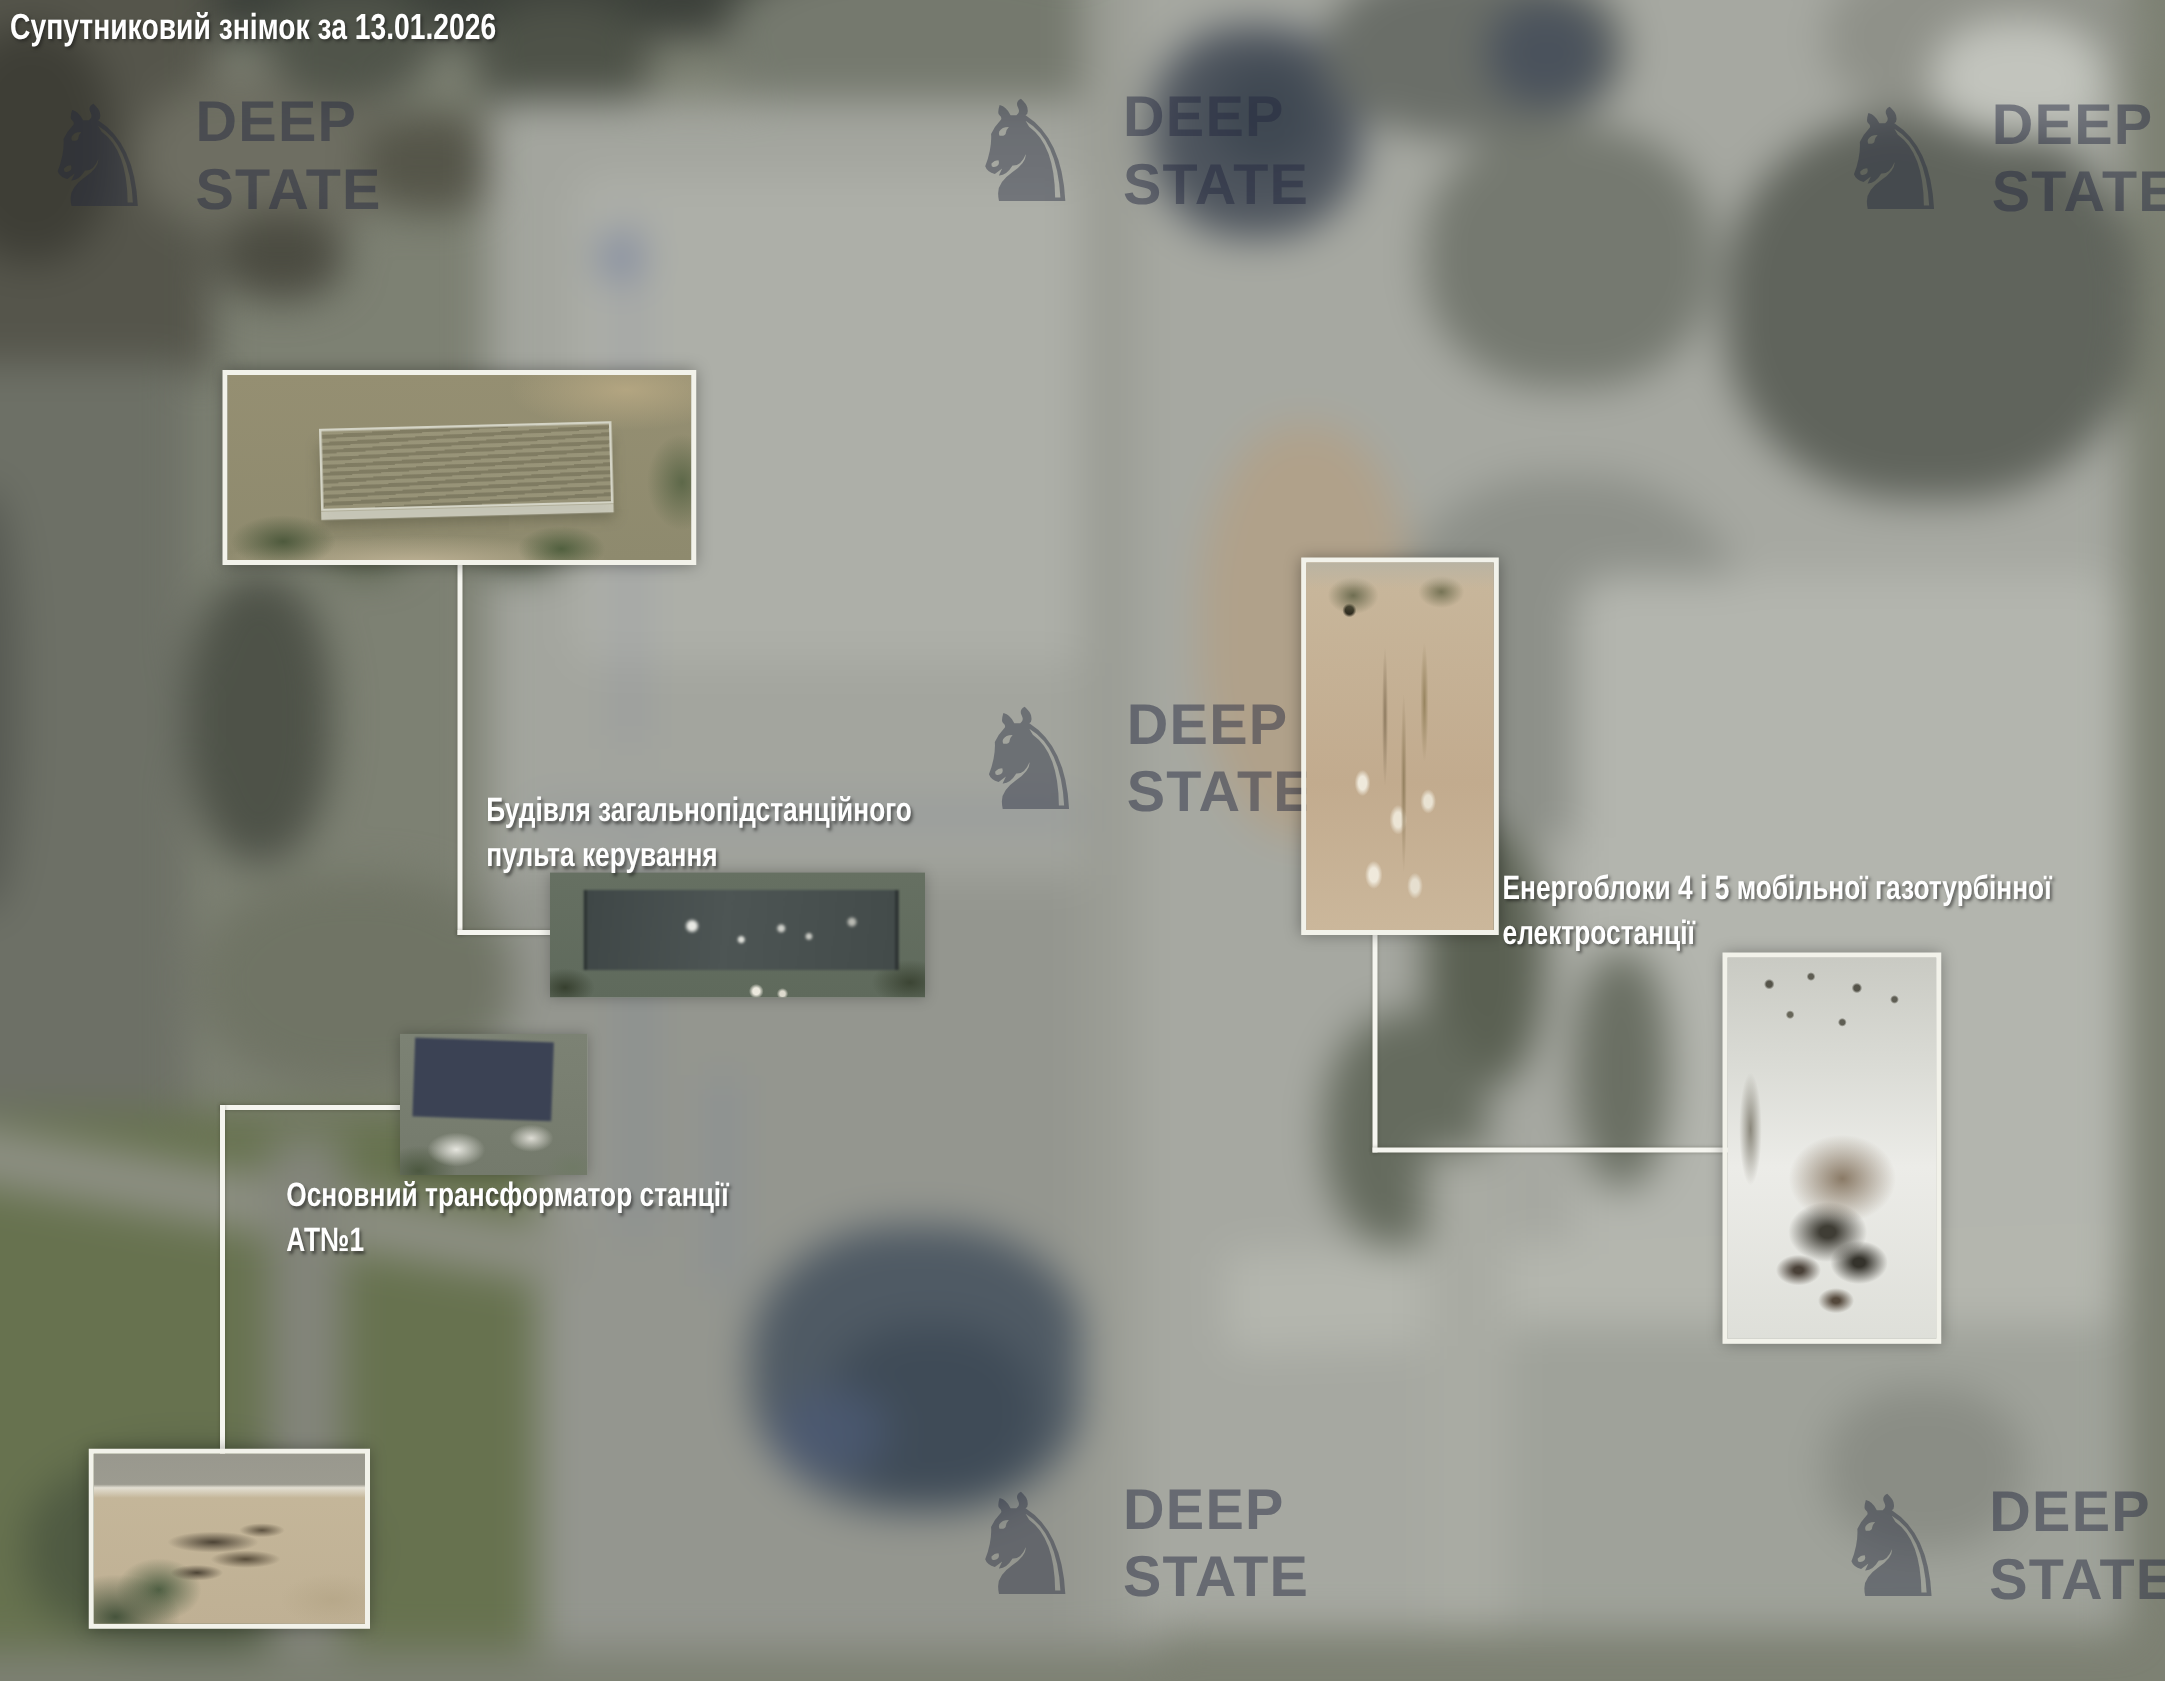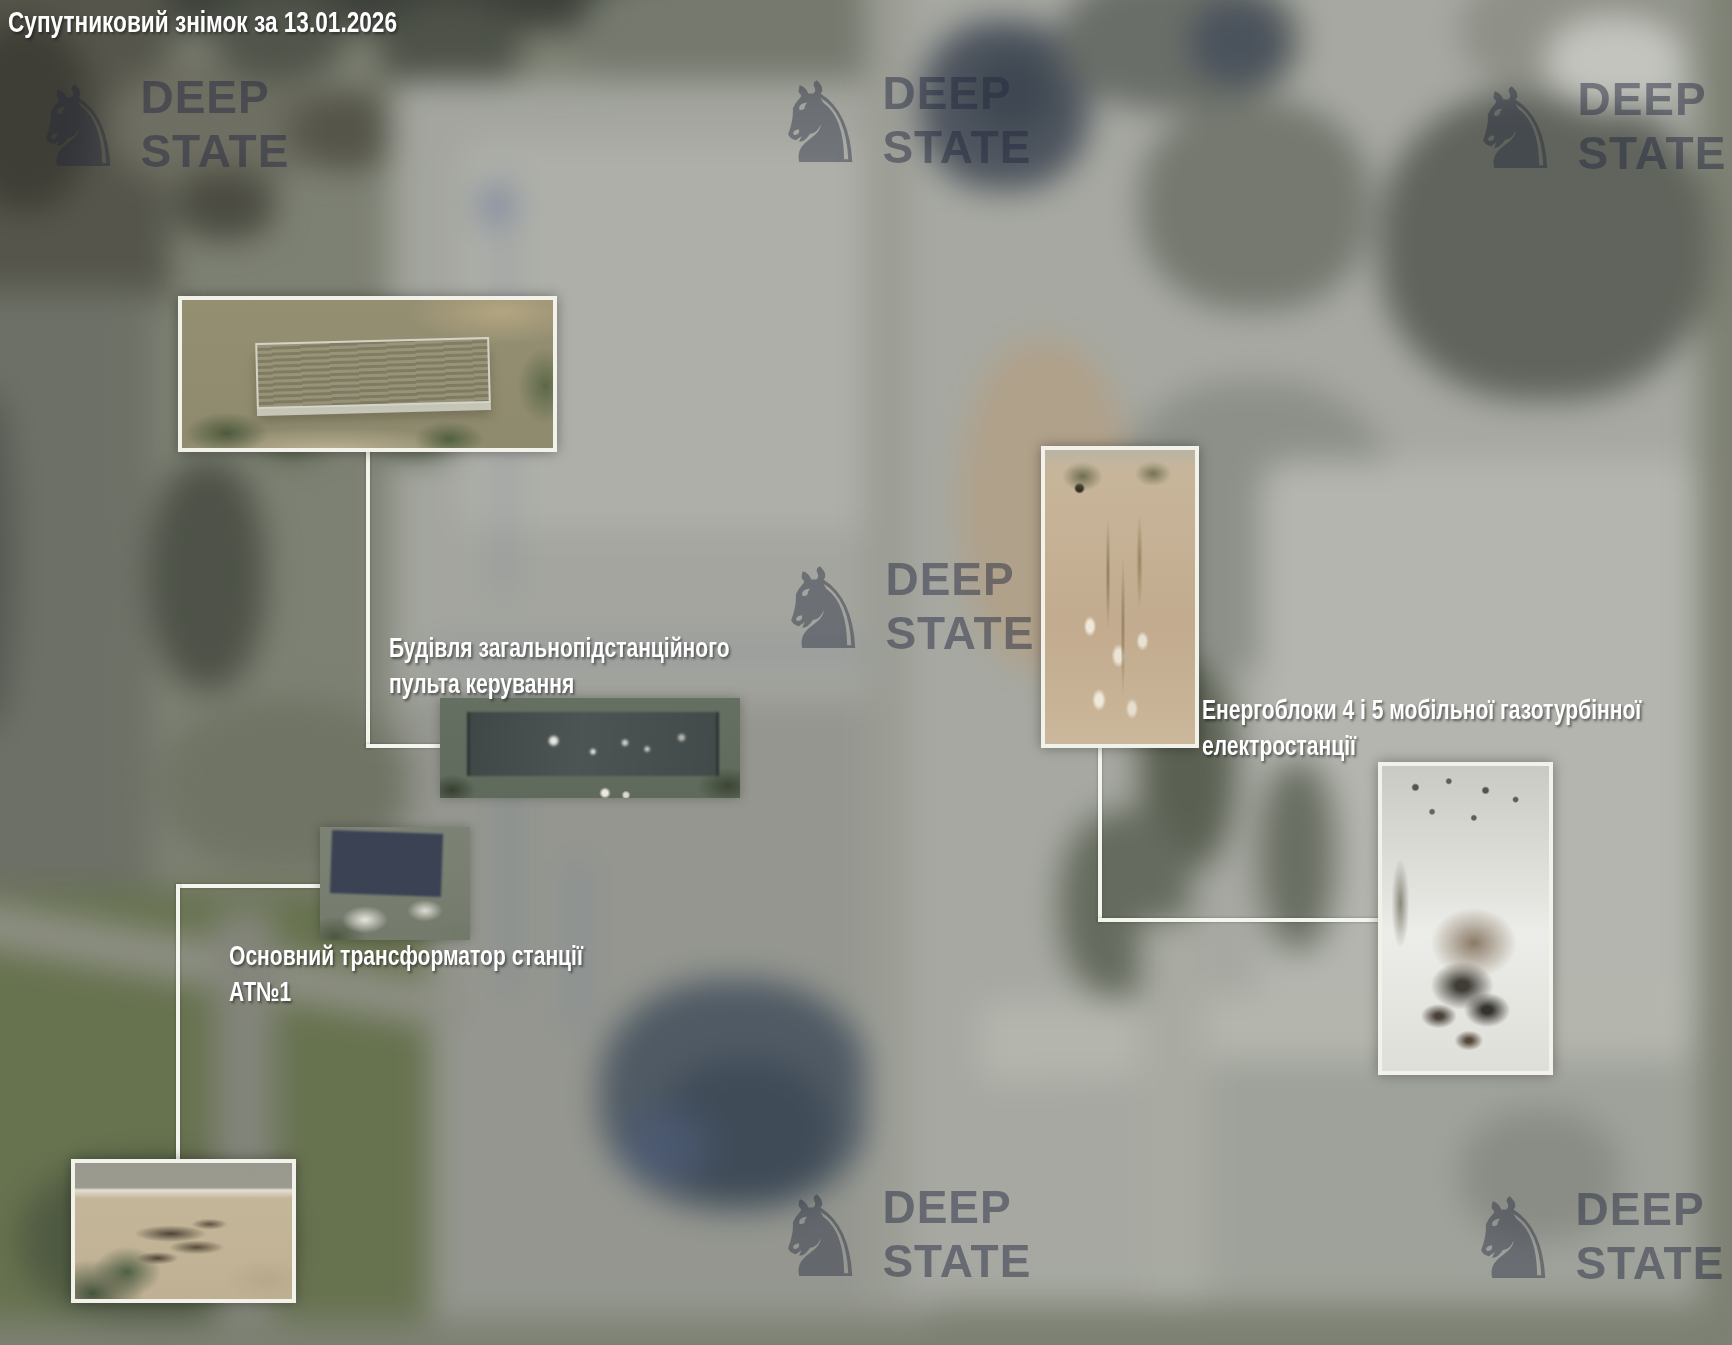--- a/index.html
+++ b/index.html
@@ -10,21 +10,21 @@
   }
   
   .bg{position:absolute;inset:-40px;filter:blur(16px);}
   .b{position:absolute;border-radius:45%;}
   
   .wm{position:absolute;display:flex;align-items:flex-end;gap:12px;pointer-events:none;}
   .wm-knight{
     font-family:"DejaVu Sans",sans-serif;font-size:112px;line-height:0.96;
     color:rgba(33,37,60,0.42);
   }
-  .wm-text{display:flex;flex-direction:column;margin-bottom:4px;}
+  .wm-text{display:flex;flex-direction:column;margin-bottom:4px;margin-left:16px;}
   .wm-text span{
     font-size:46px;font-weight:700;line-height:54px;letter-spacing:1px;
     color:rgba(36,40,63,0.48);
   }
   
   .title{
     position:absolute;left:8px;top:6px;
     font-size:29px;font-weight:700;color:#fff;line-height:32px;
     transform:scaleX(0.78);transform-origin:left top;letter-spacing:0px;
     text-shadow:2px 2px 3px rgba(15,15,15,0.5);white-space:nowrap;

